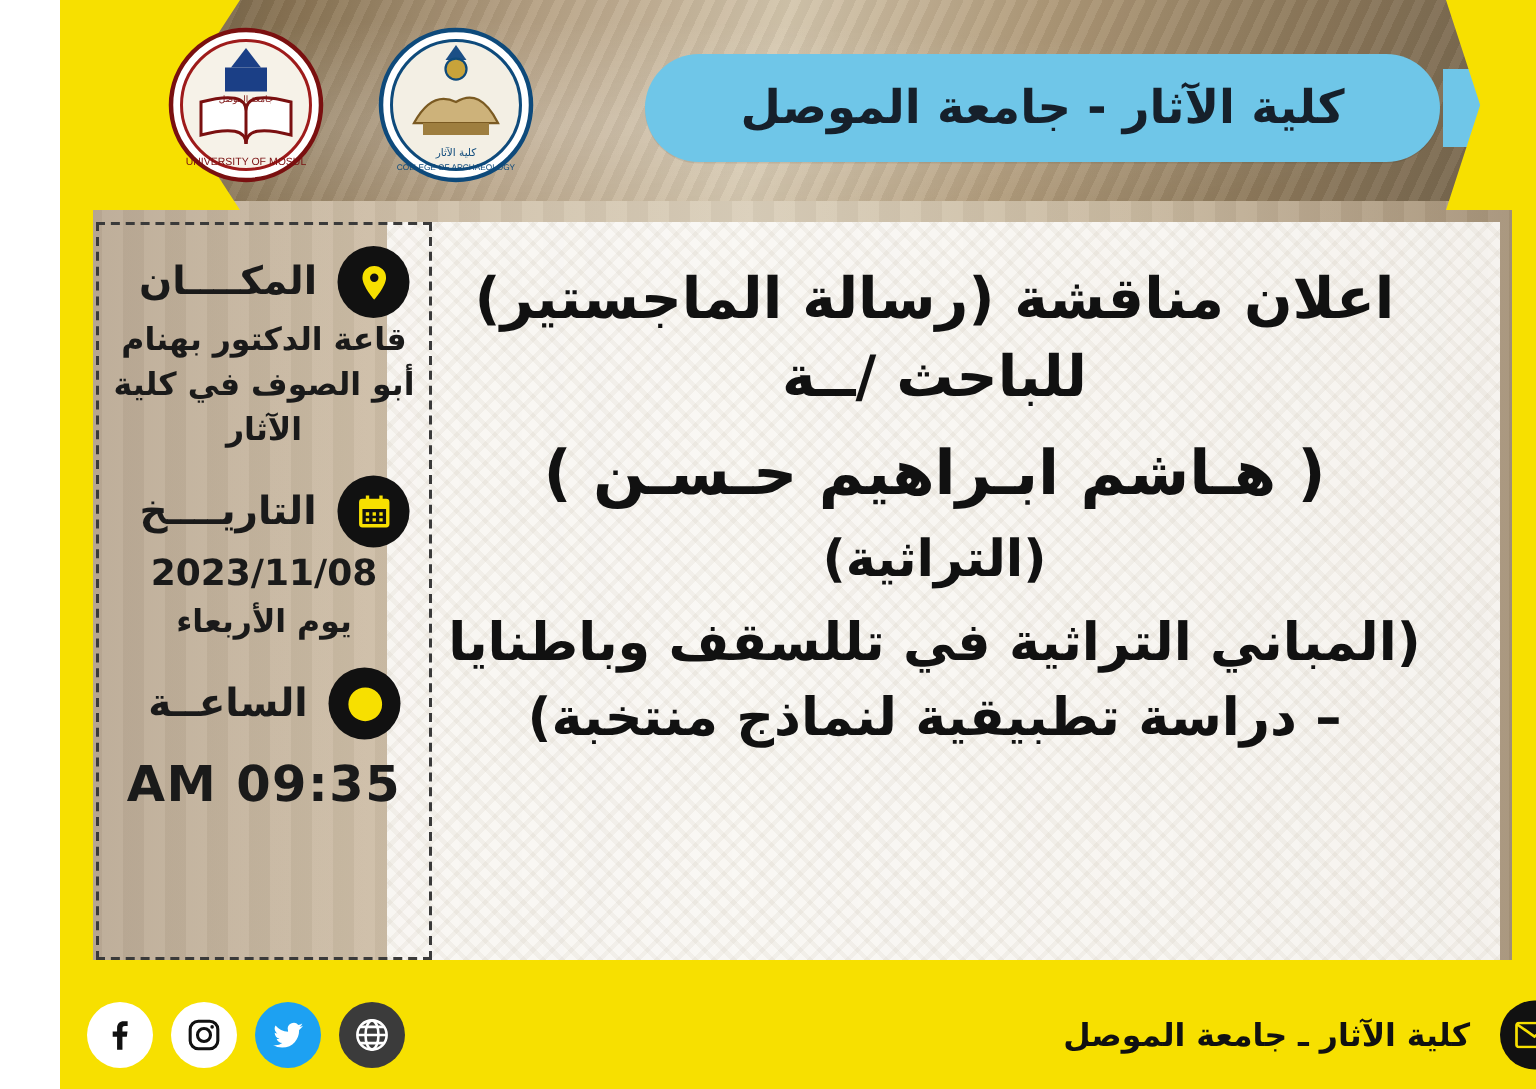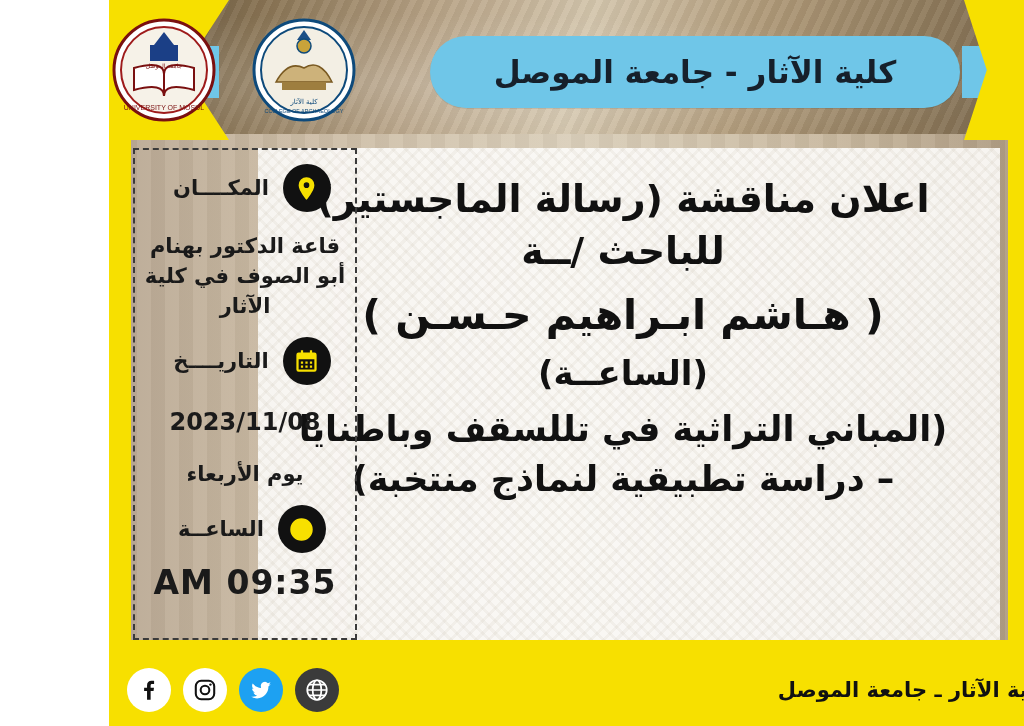--- a/index.html
+++ b/index.html
@@ -5,21 +5,21 @@
   * { box-sizing: border-box; margin: 0; padding: 0; }
   html, body {
     width: 1024px; height: 726px;
     font-family: "DejaVu Sans", "Liberation Sans", sans-serif;
     overflow: hidden;
     background: #ffffff;
   }
 
   .poster {
     position: relative;
-    width: 915px; height: 726px;
+    width: 984px; height: 726px;
     background: #737373;
     overflow: hidden;
   }
 
   
   .top-band {
     position: absolute;
     left: 0; top: 0;
     width: 1024px; height: 140px;
     background:
@@ -158,24 +158,24 @@
     display:flex; align-items:center; justify-content:center; gap:14px;
     margin-top: 16px;
   }
   .info-icon {
     width: 48px; height: 48px; border-radius: 50%;
     background: #111; color:#f7e000;
     display:flex; align-items:center; justify-content:center;
     flex: 0 0 auto;
   }
   .info-icon svg { width: 27px; height: 27px; display:block; }
-  .info-label { font-size: 21px; font-weight: 700; letter-spacing: 2px; margin-left: 14px; }
+  .info-label { font-size: 26px; font-weight: 700; letter-spacing: 2px; margin-left: 14px; }
 
   .info-value {
-    font-size: 21px; font-weight: 700; line-height: 1.42; margin-top: 20px;
+    font-size: 21px; font-weight: 700; line-height: 1.42; margin-top: 0;
   }
   .info-value.date { font-size: 24px; }
   .time-value {
     font-size: 33px; font-weight: 700; margin-top: 10px; letter-spacing: 1px;
   }
 
   
   .footer {
     position:absolute; left:0; bottom:0; width:1024px; height:72px;
     background:#f7e000; z-index: 7;
@@ -262,21 +262,21 @@
   <div class="frame-left"></div>
   <div class="frame-right"></div>
 
   <div class="card">
     <div class="line-announce">اعلان مناقشة (رسالة الماجستير) للباحث /ــة</div>
     <div class="line-name">
       <span>(</span>
       <span>هـاشم ابـراهيم حـسـن</span>
       <span>)</span>
     </div>
-    <div class="line-tagged">(الساعــة)</div>
+    <div class="line-tagged">(التراثية)</div>
     <div class="line-title">(المباني التراثية في تللسقف وباطنايا – دراسة تطبيقية لنماذج منتخبة)</div>
   </div>
 
   <div class="info-col">
     <div class="dashed"></div>
 
     <div class="info-block">
       <div class="info-row-head">
         <div class="info-icon">
           <svg viewBox="0 0 24 24" fill="currentColor">

